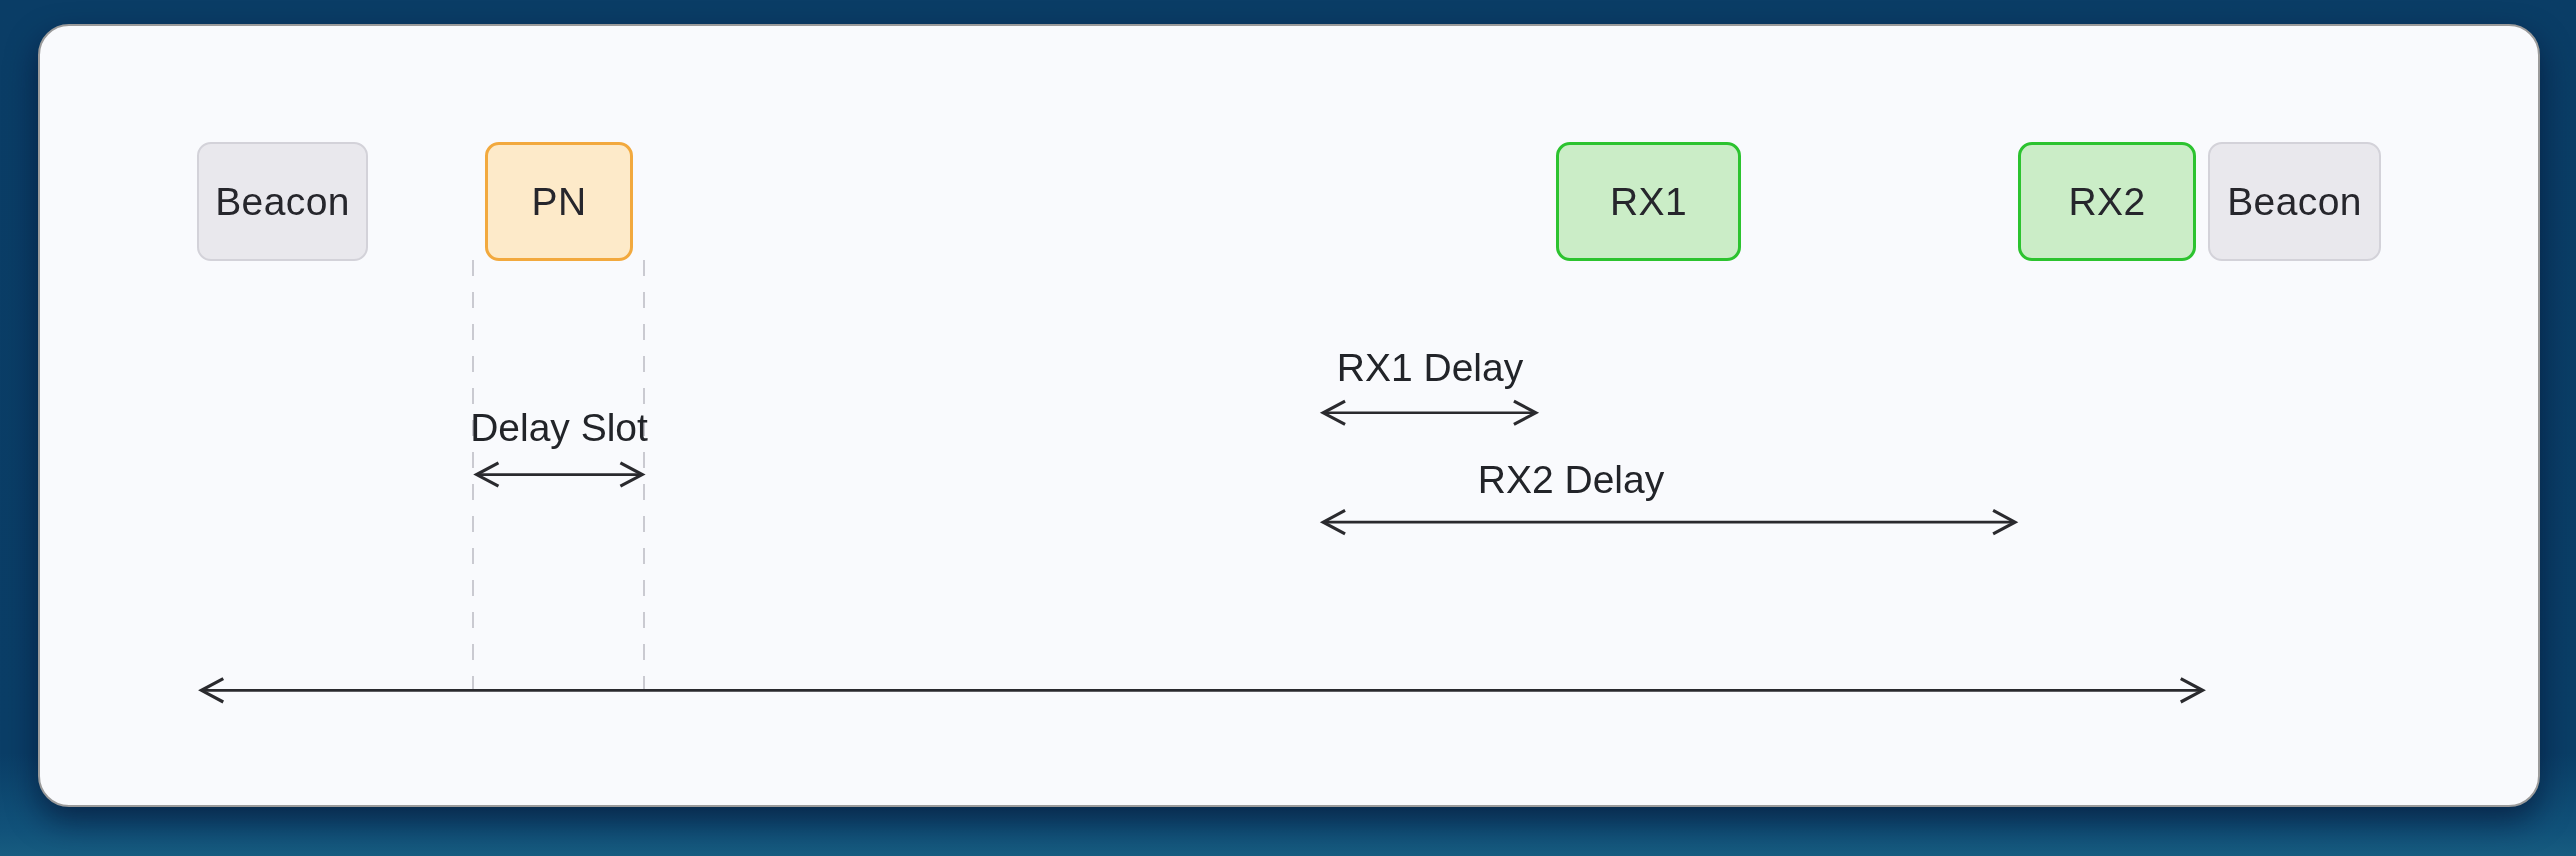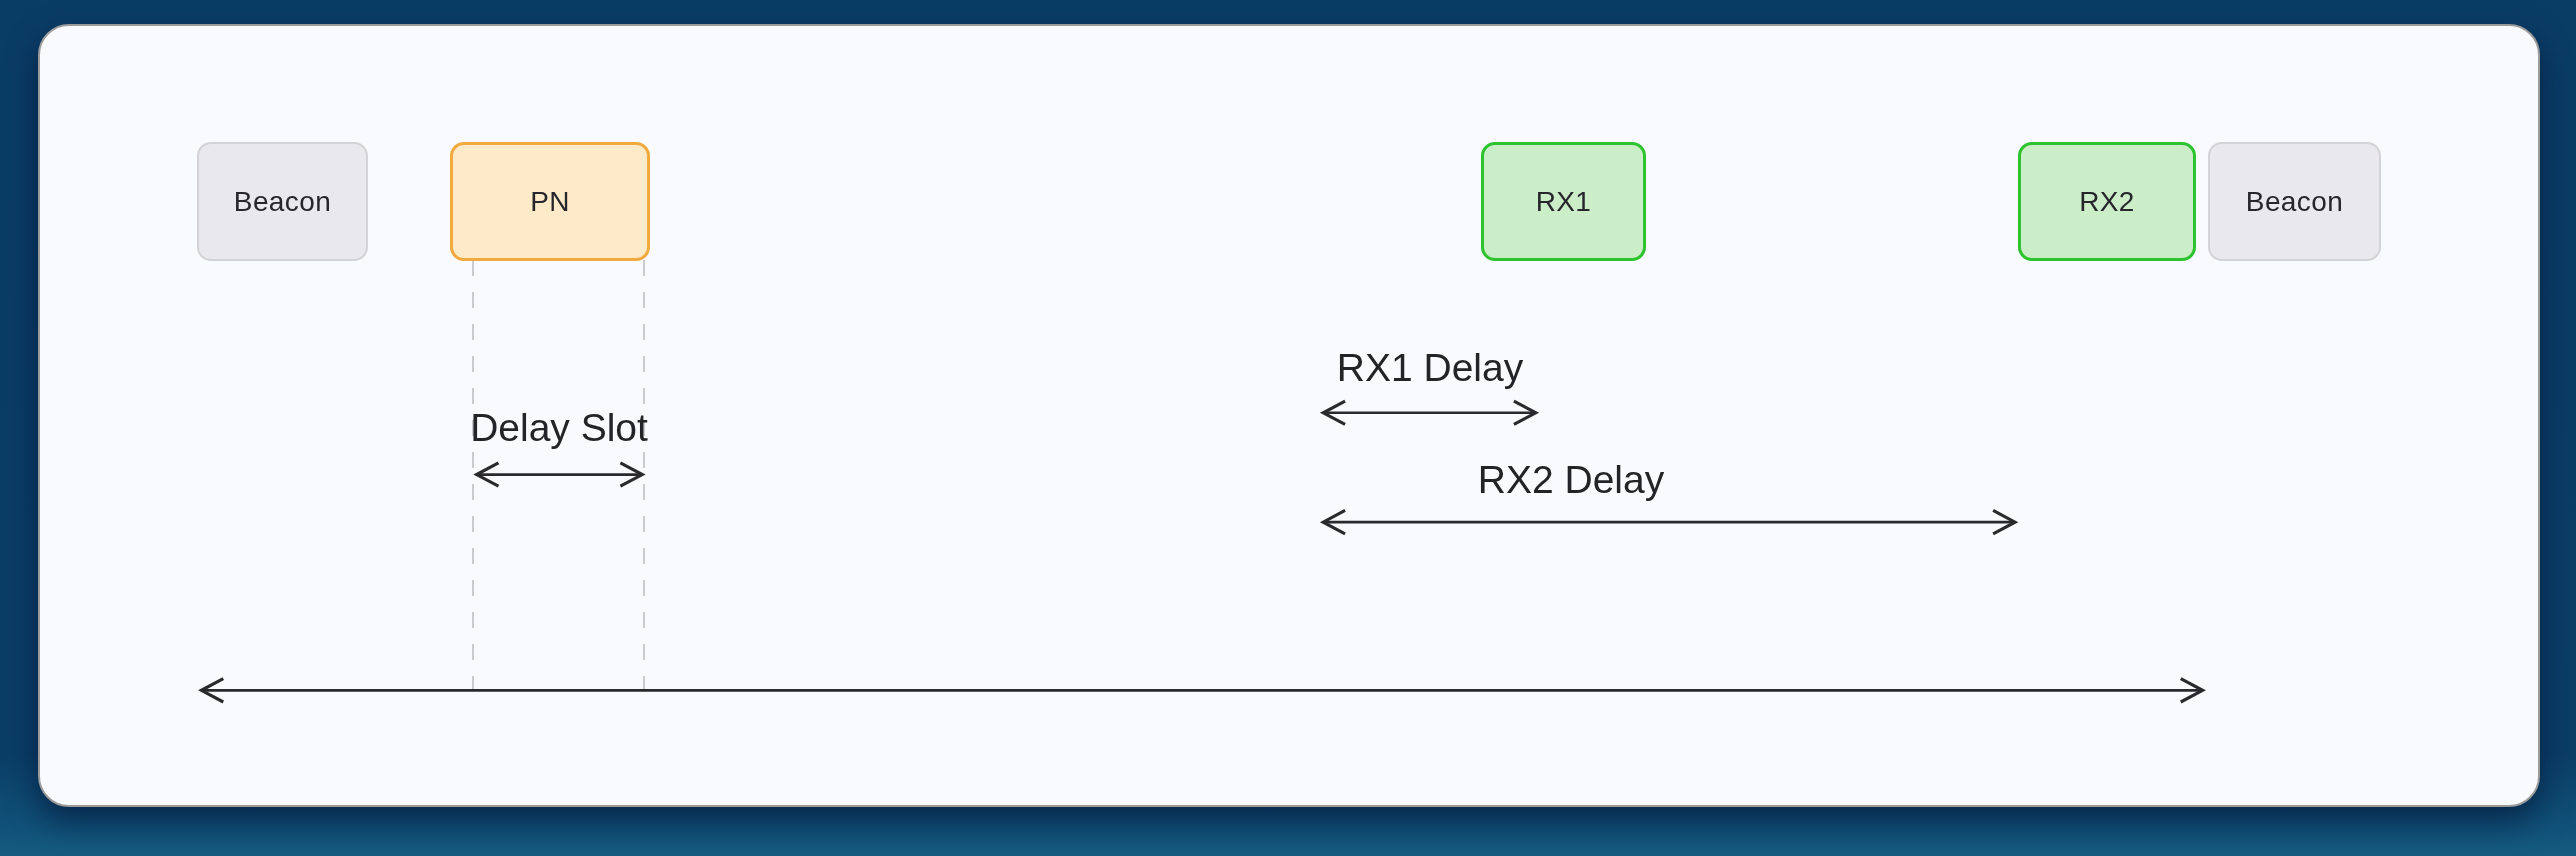--- a/index.html
+++ b/index.html
@@ -29,21 +29,21 @@
   }
   .node {
     position: absolute;
     top: 142px;
     height: 119px;
     box-sizing: border-box;
     border-radius: 14px;
     display: flex;
     align-items: center;
     justify-content: center;
-    font-size: 28px;
+    font-size: 39px;
     color: #26262c;
     letter-spacing: 0.4px;
     white-space: nowrap;
   }
   .node-gray   { background: #e9e8ed; border: 2.3px solid #d3d2d9; }
   .node-orange { background: #fdeac9; border: 3.1px solid #f2a93e; }
   .node-red    { background: #fbd4d3; border: 3.1px solid #ef5350; }
   .node-green  { background: #cbedc7; border: 3.1px solid #2cc32f; }
 
   .guide {
@@ -74,22 +74,22 @@
 <body>
 
 <div class="stage">
 
   <div class="panel"></div>
 
   <div class="guide" style="left:472px"></div>
   <div class="guide" style="left:643px"></div>
 
   <div class="node node-gray" style="left:197px;width:171px">Beacon</div>
-  <div class="node node-orange" style="left:450px;width:200px">PN</div>
-  <div class="node node-green" style="left:1481px;width:165px">RX1</div>
+  <div class="node node-orange" style="left:485px;width:148px">PN</div>
+  <div class="node node-green" style="left:1556px;width:185px">RX1</div>
   <div class="node node-green" style="left:2018px;width:178px">RX2</div>
   <div class="node node-gray" style="left:2208px;width:173px">Beacon</div>
 
   <div class="anno-label" style="left:559px;top:406px">Delay Slot</div>
   <div class="anno-label" style="left:1430px;top:346px">RX1 Delay</div>
   <div class="anno-label" style="left:1571px;top:458px">RX2 Delay</div>
 
   <svg class="arrows-layer" viewBox="0 0 3294 1095" fill="none" stroke="#2a2a2e" stroke-width="4" stroke-linecap="butt" stroke-linejoin="miter">
     <g>
       <line x1="611" y1="607" x2="819" y2="607" stroke-width="3.5"></line>

